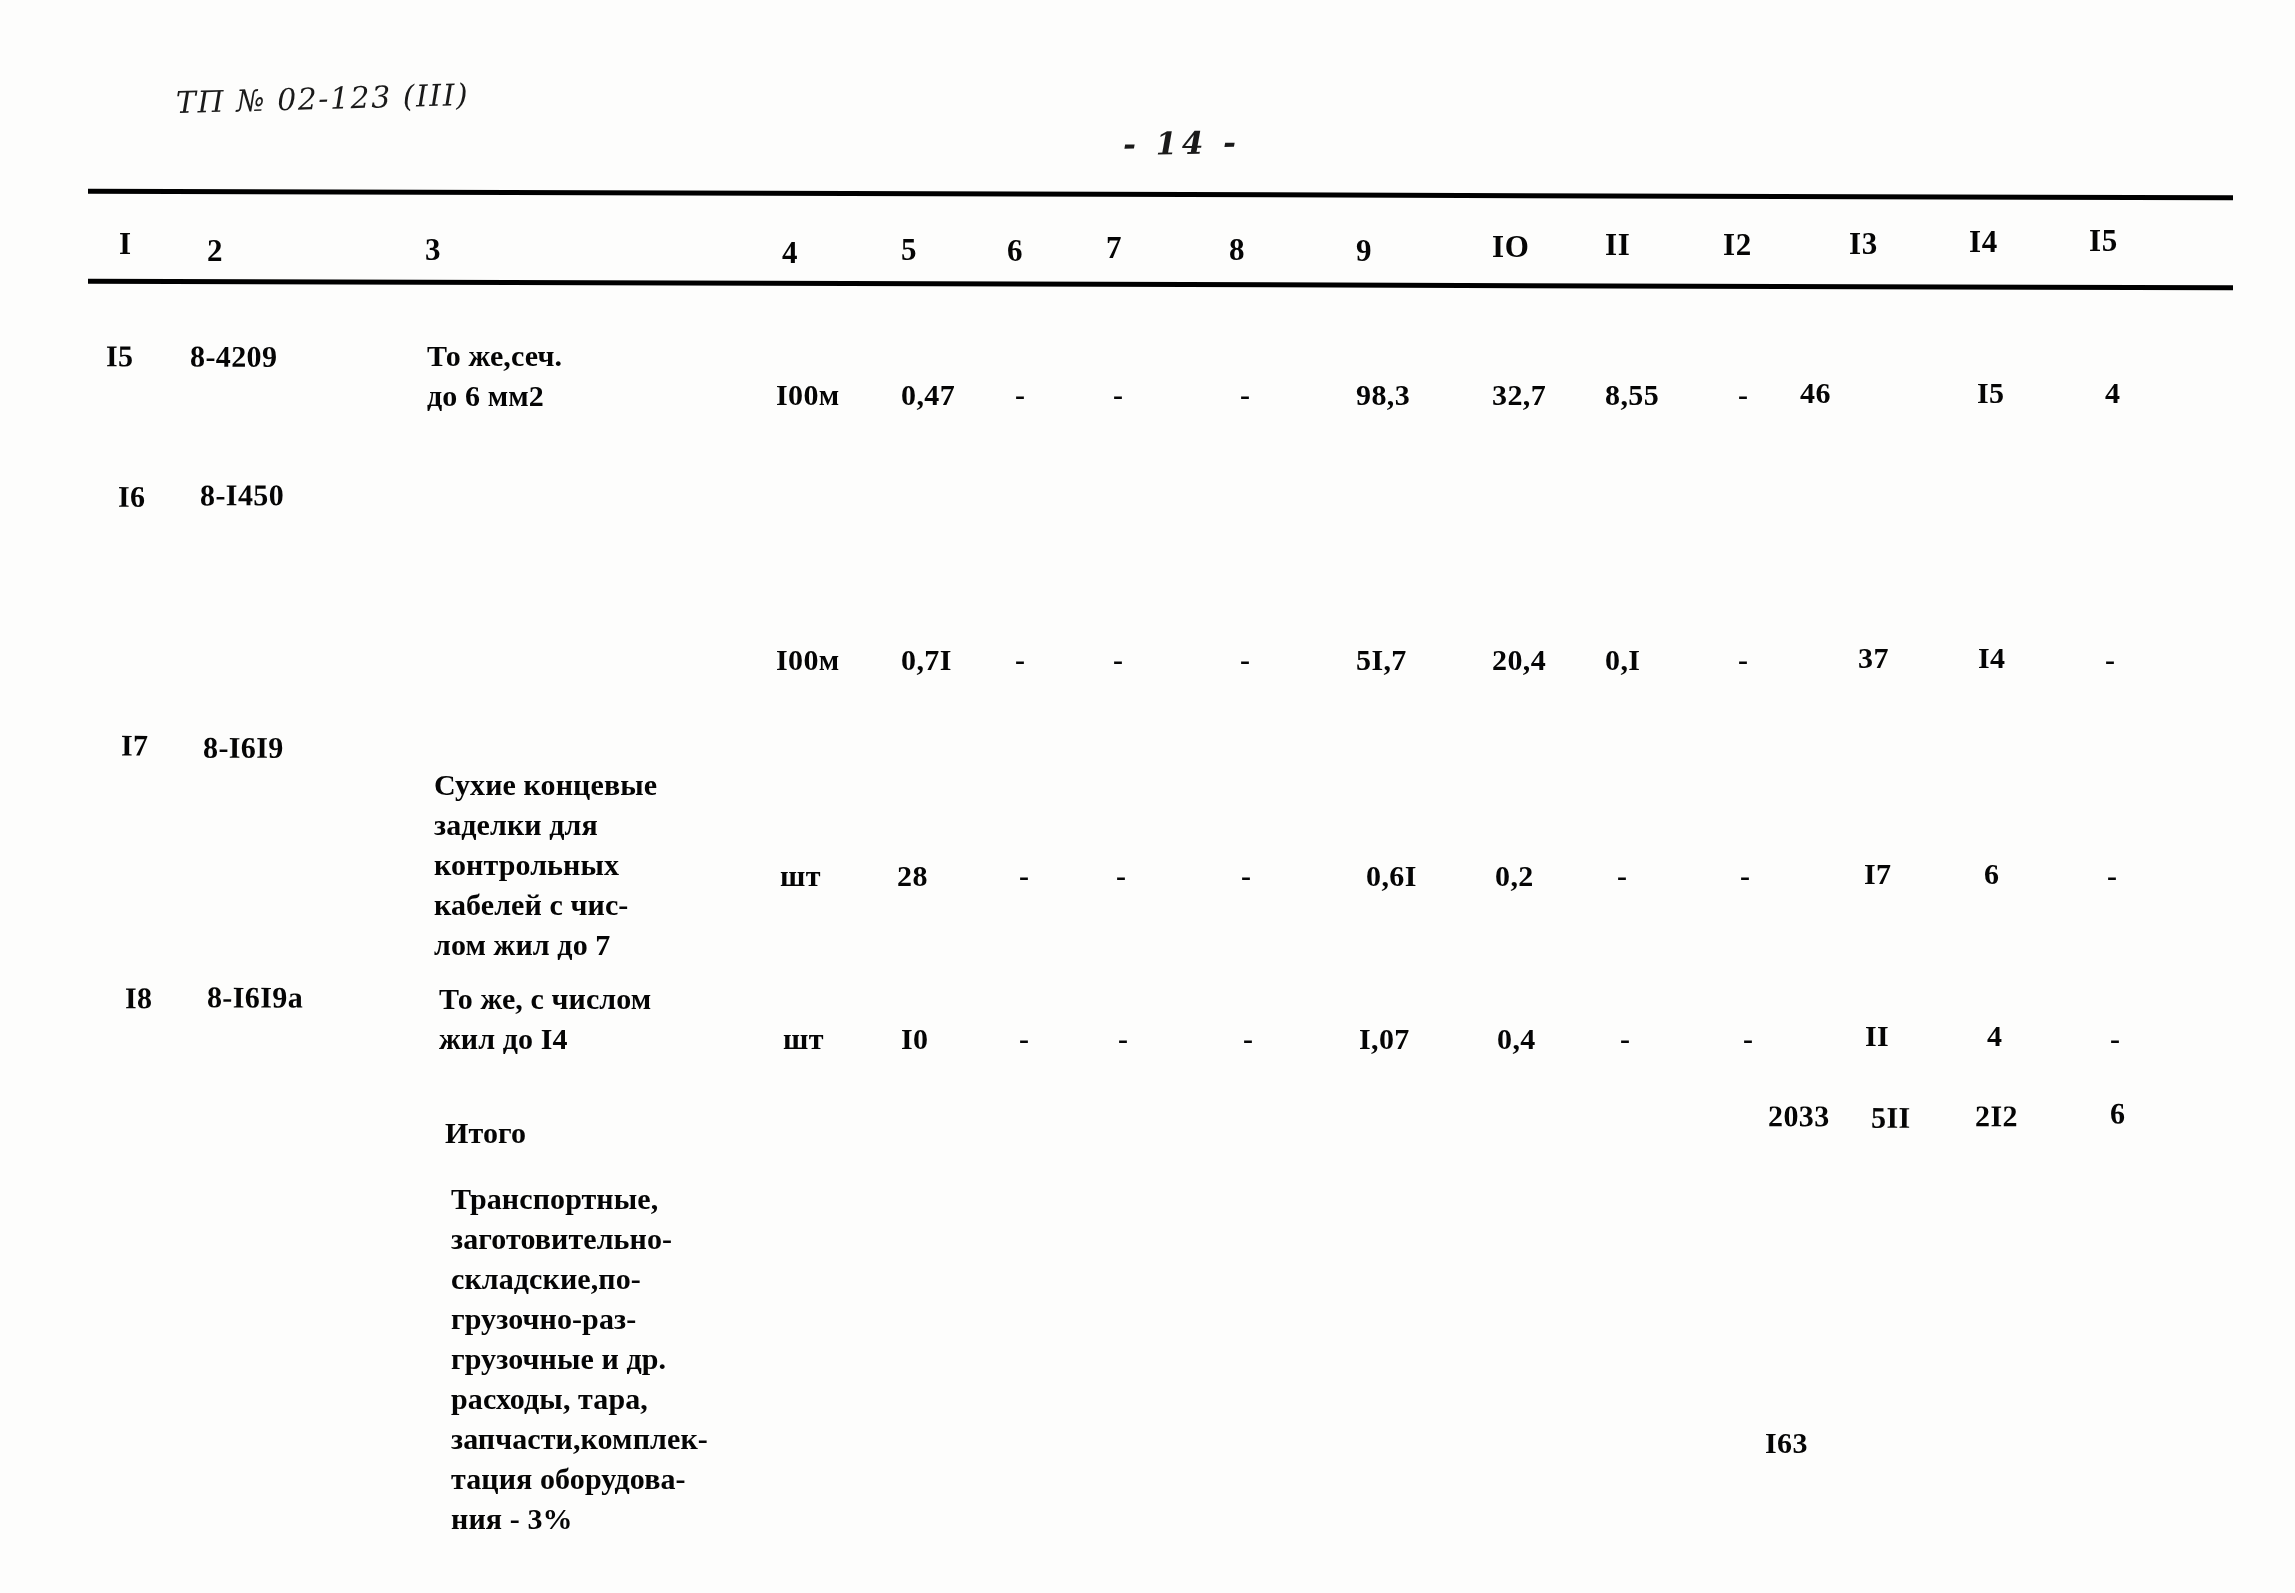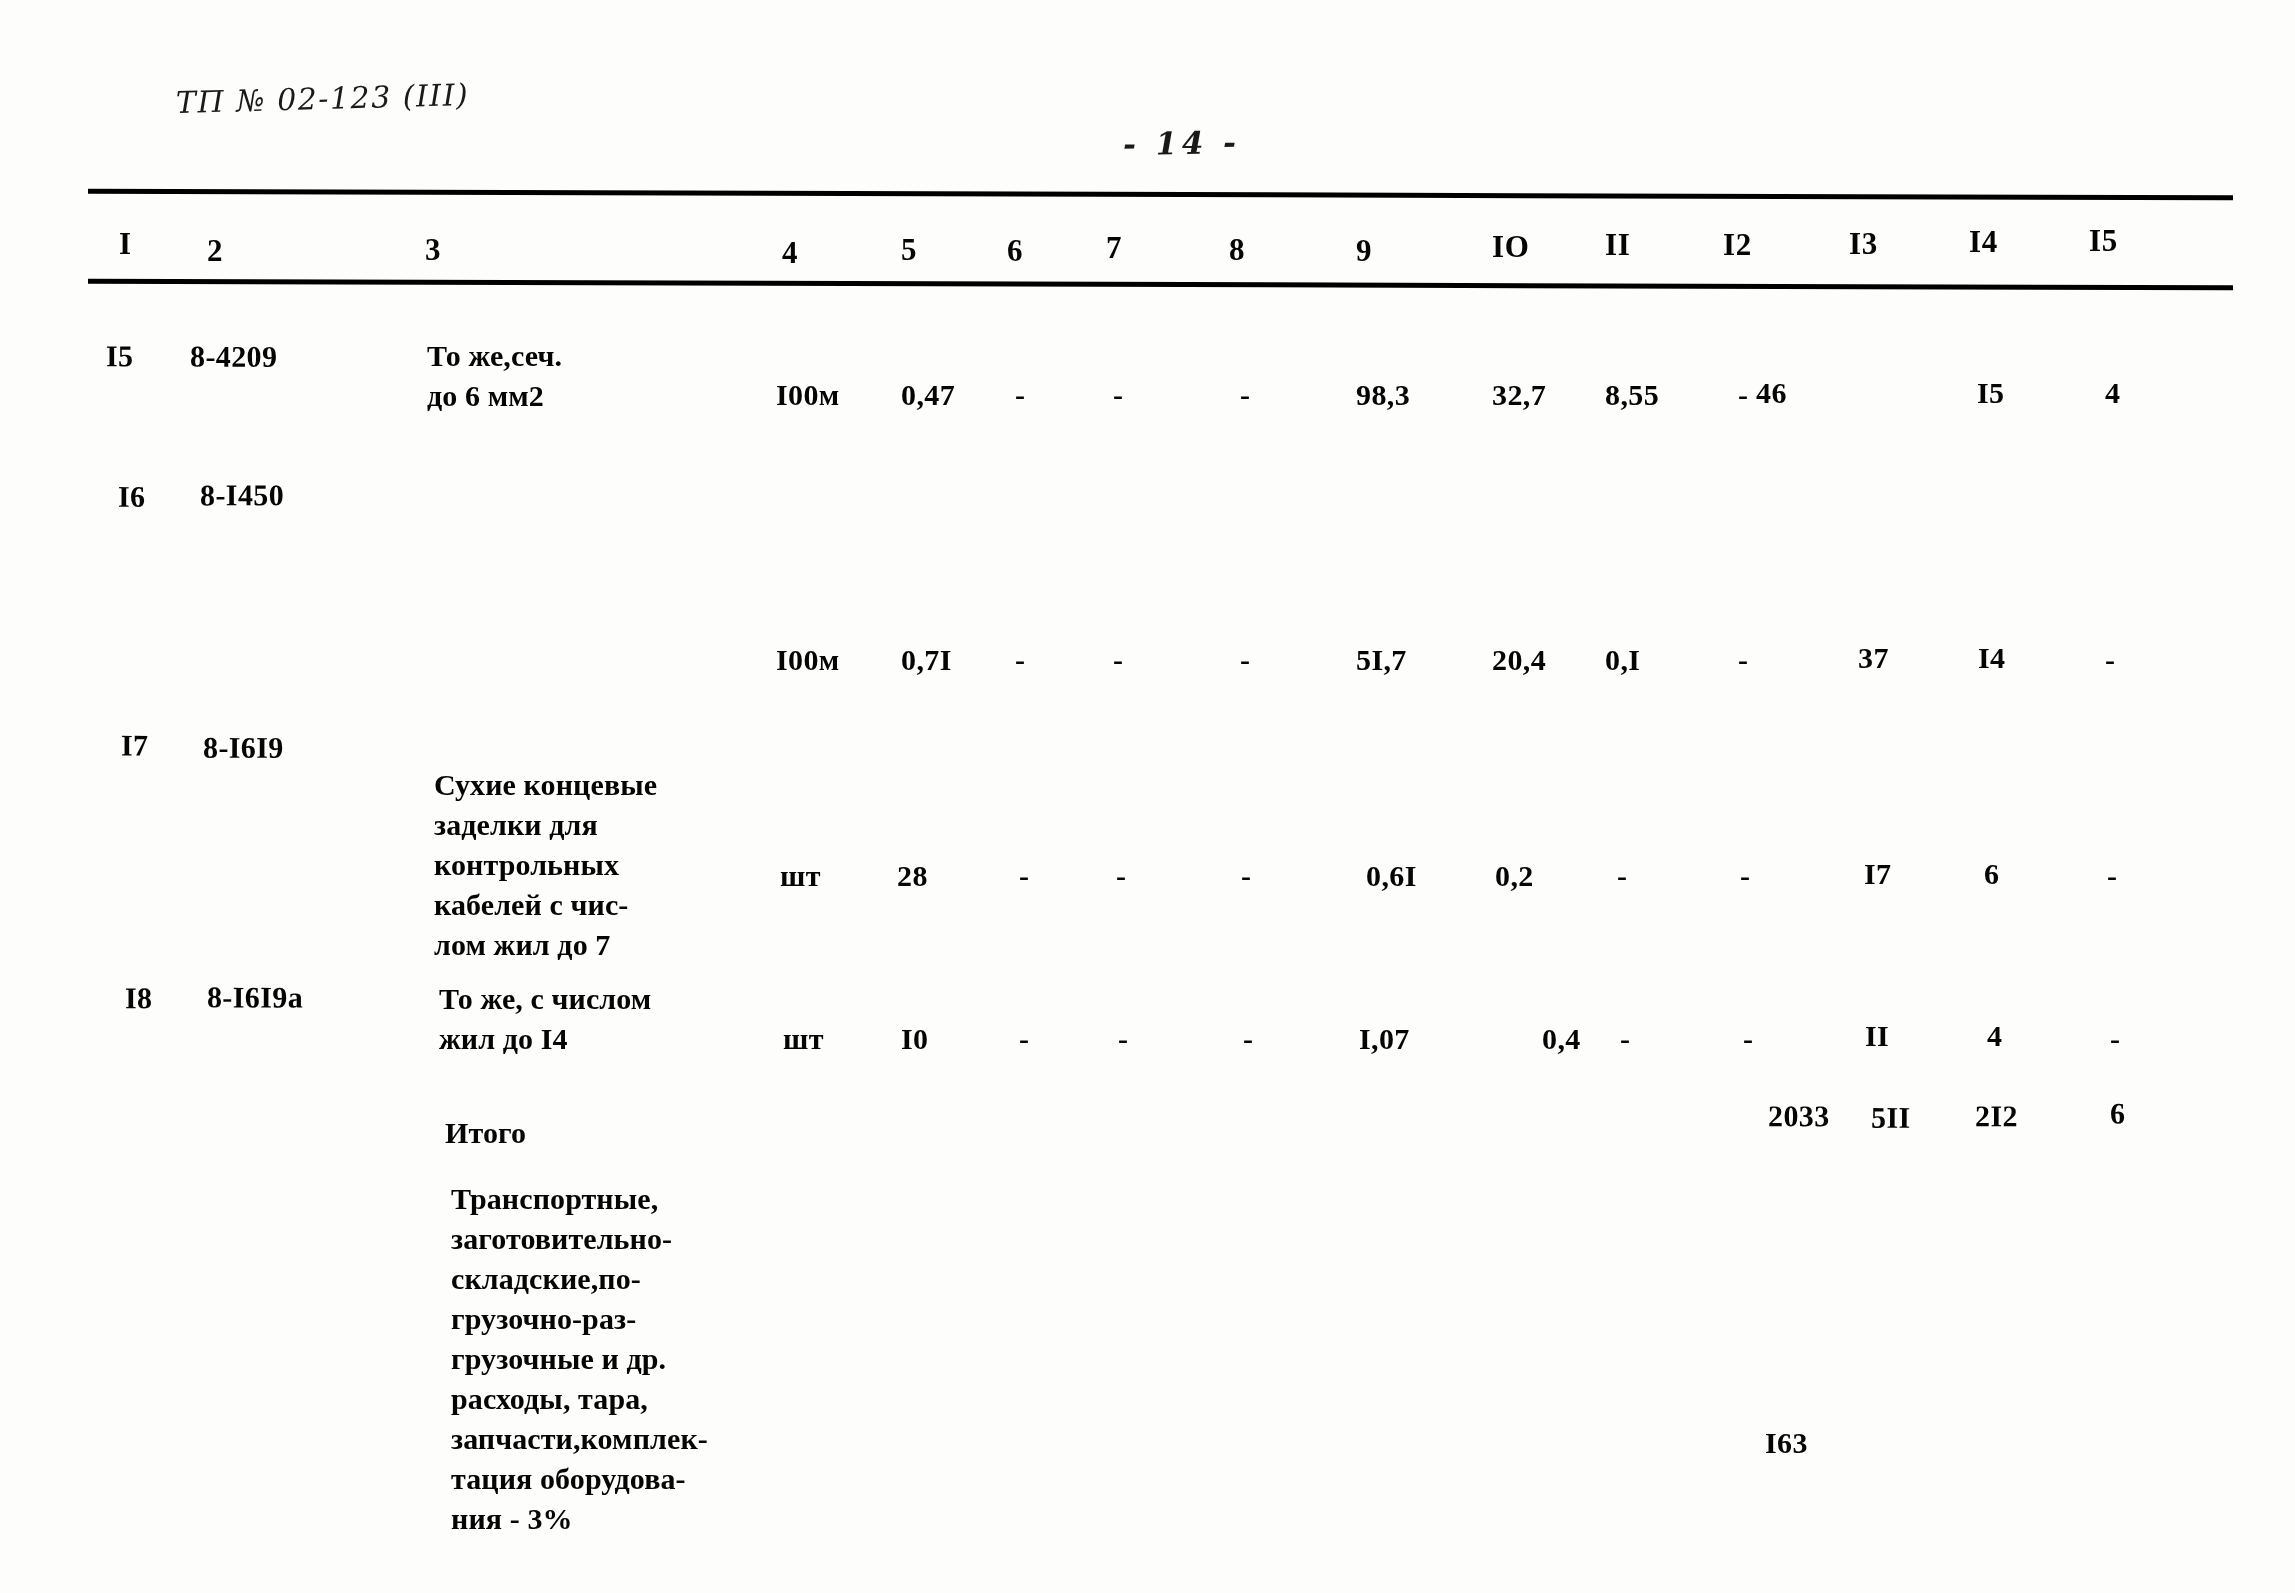--- a/index.html
+++ b/index.html
@@ -129,21 +129,21 @@
 до 6 мм2</div>
     <div class="cell unit" style="left:776px; top:375px;">I00м</div>
     <div class="cell num" style="left:901px; top:375px;">0,47</div>
     <div class="cell num" style="left:1015px; top:375px;">-</div>
     <div class="cell num" style="left:1113px; top:375px;">-</div>
     <div class="cell num" style="left:1240px; top:375px;">-</div>
     <div class="cell num" style="left:1356px; top:375px;">98,3</div>
     <div class="cell num" style="left:1492px; top:375px;">32,7</div>
     <div class="cell num" style="left:1605px; top:375px;">8,55</div>
     <div class="cell num" style="left:1738px; top:375px;">-</div>
-    <div class="cell num" style="left:1756px; top:373px;">46</div>
+    <div class="cell num" style="left:1800px; top:373px;">46</div>
     <div class="cell num" style="left:1977px; top:373px;">I5</div>
     <div class="cell num" style="left:2105px; top:373px;">4</div>
 
     <div class="cell num jit2" style="left:118px;  top:476px;">I6</div>
     <div class="cell num jit1" style="left:200px;  top:476px;">8-I450</div>
     <div class="cell unit" style="left:776px; top:640px;">I00м</div>
     <div class="cell num" style="left:901px; top:640px;">0,7I</div>
     <div class="cell num" style="left:1015px; top:640px;">-</div>
     <div class="cell num" style="left:1113px; top:640px;">-</div>
     <div class="cell num" style="left:1240px; top:640px;">-</div>
@@ -178,21 +178,21 @@
     <div class="cell num jit1" style="left:125px;  top:979px;">I8</div>
     <div class="cell num jit3" style="left:207px;  top:979px;">8-I6I9а</div>
     <div class="cell desc" style="left:439px;  top:979px;">То же, с числом
 жил до I4</div>
     <div class="cell unit" style="left:783px; top:1019px;">шт</div>
     <div class="cell num" style="left:901px; top:1019px;">I0</div>
     <div class="cell num" style="left:1019px; top:1019px;">-</div>
     <div class="cell num" style="left:1118px; top:1019px;">-</div>
     <div class="cell num" style="left:1243px; top:1019px;">-</div>
     <div class="cell num" style="left:1359px; top:1019px;">I,07</div>
-    <div class="cell num" style="left:1497px; top:1019px;margin-left:45px;">0,4</div>
+    <div class="cell num" style="left:1497px; top:1019px;">0,4</div>
     <div class="cell num" style="left:1620px; top:1019px;">-</div>
     <div class="cell num" style="left:1743px; top:1019px;">-</div>
     <div class="cell num" style="left:1865px; top:1016px;">II</div>
     <div class="cell num" style="left:1987px; top:1016px;">4</div>
     <div class="cell num" style="left:2110px; top:1019px;">-</div>
 
     <div class="cell desc" style="left:445px;  top:1113px;">Итого</div>
     <div class="cell num jit1" style="left:1768px; top:1097px;">2033</div>
     <div class="cell num jit2" style="left:1871px; top:1097px;">5II</div>
     <div class="cell num jit1" style="left:1975px; top:1097px;">2I2</div>

